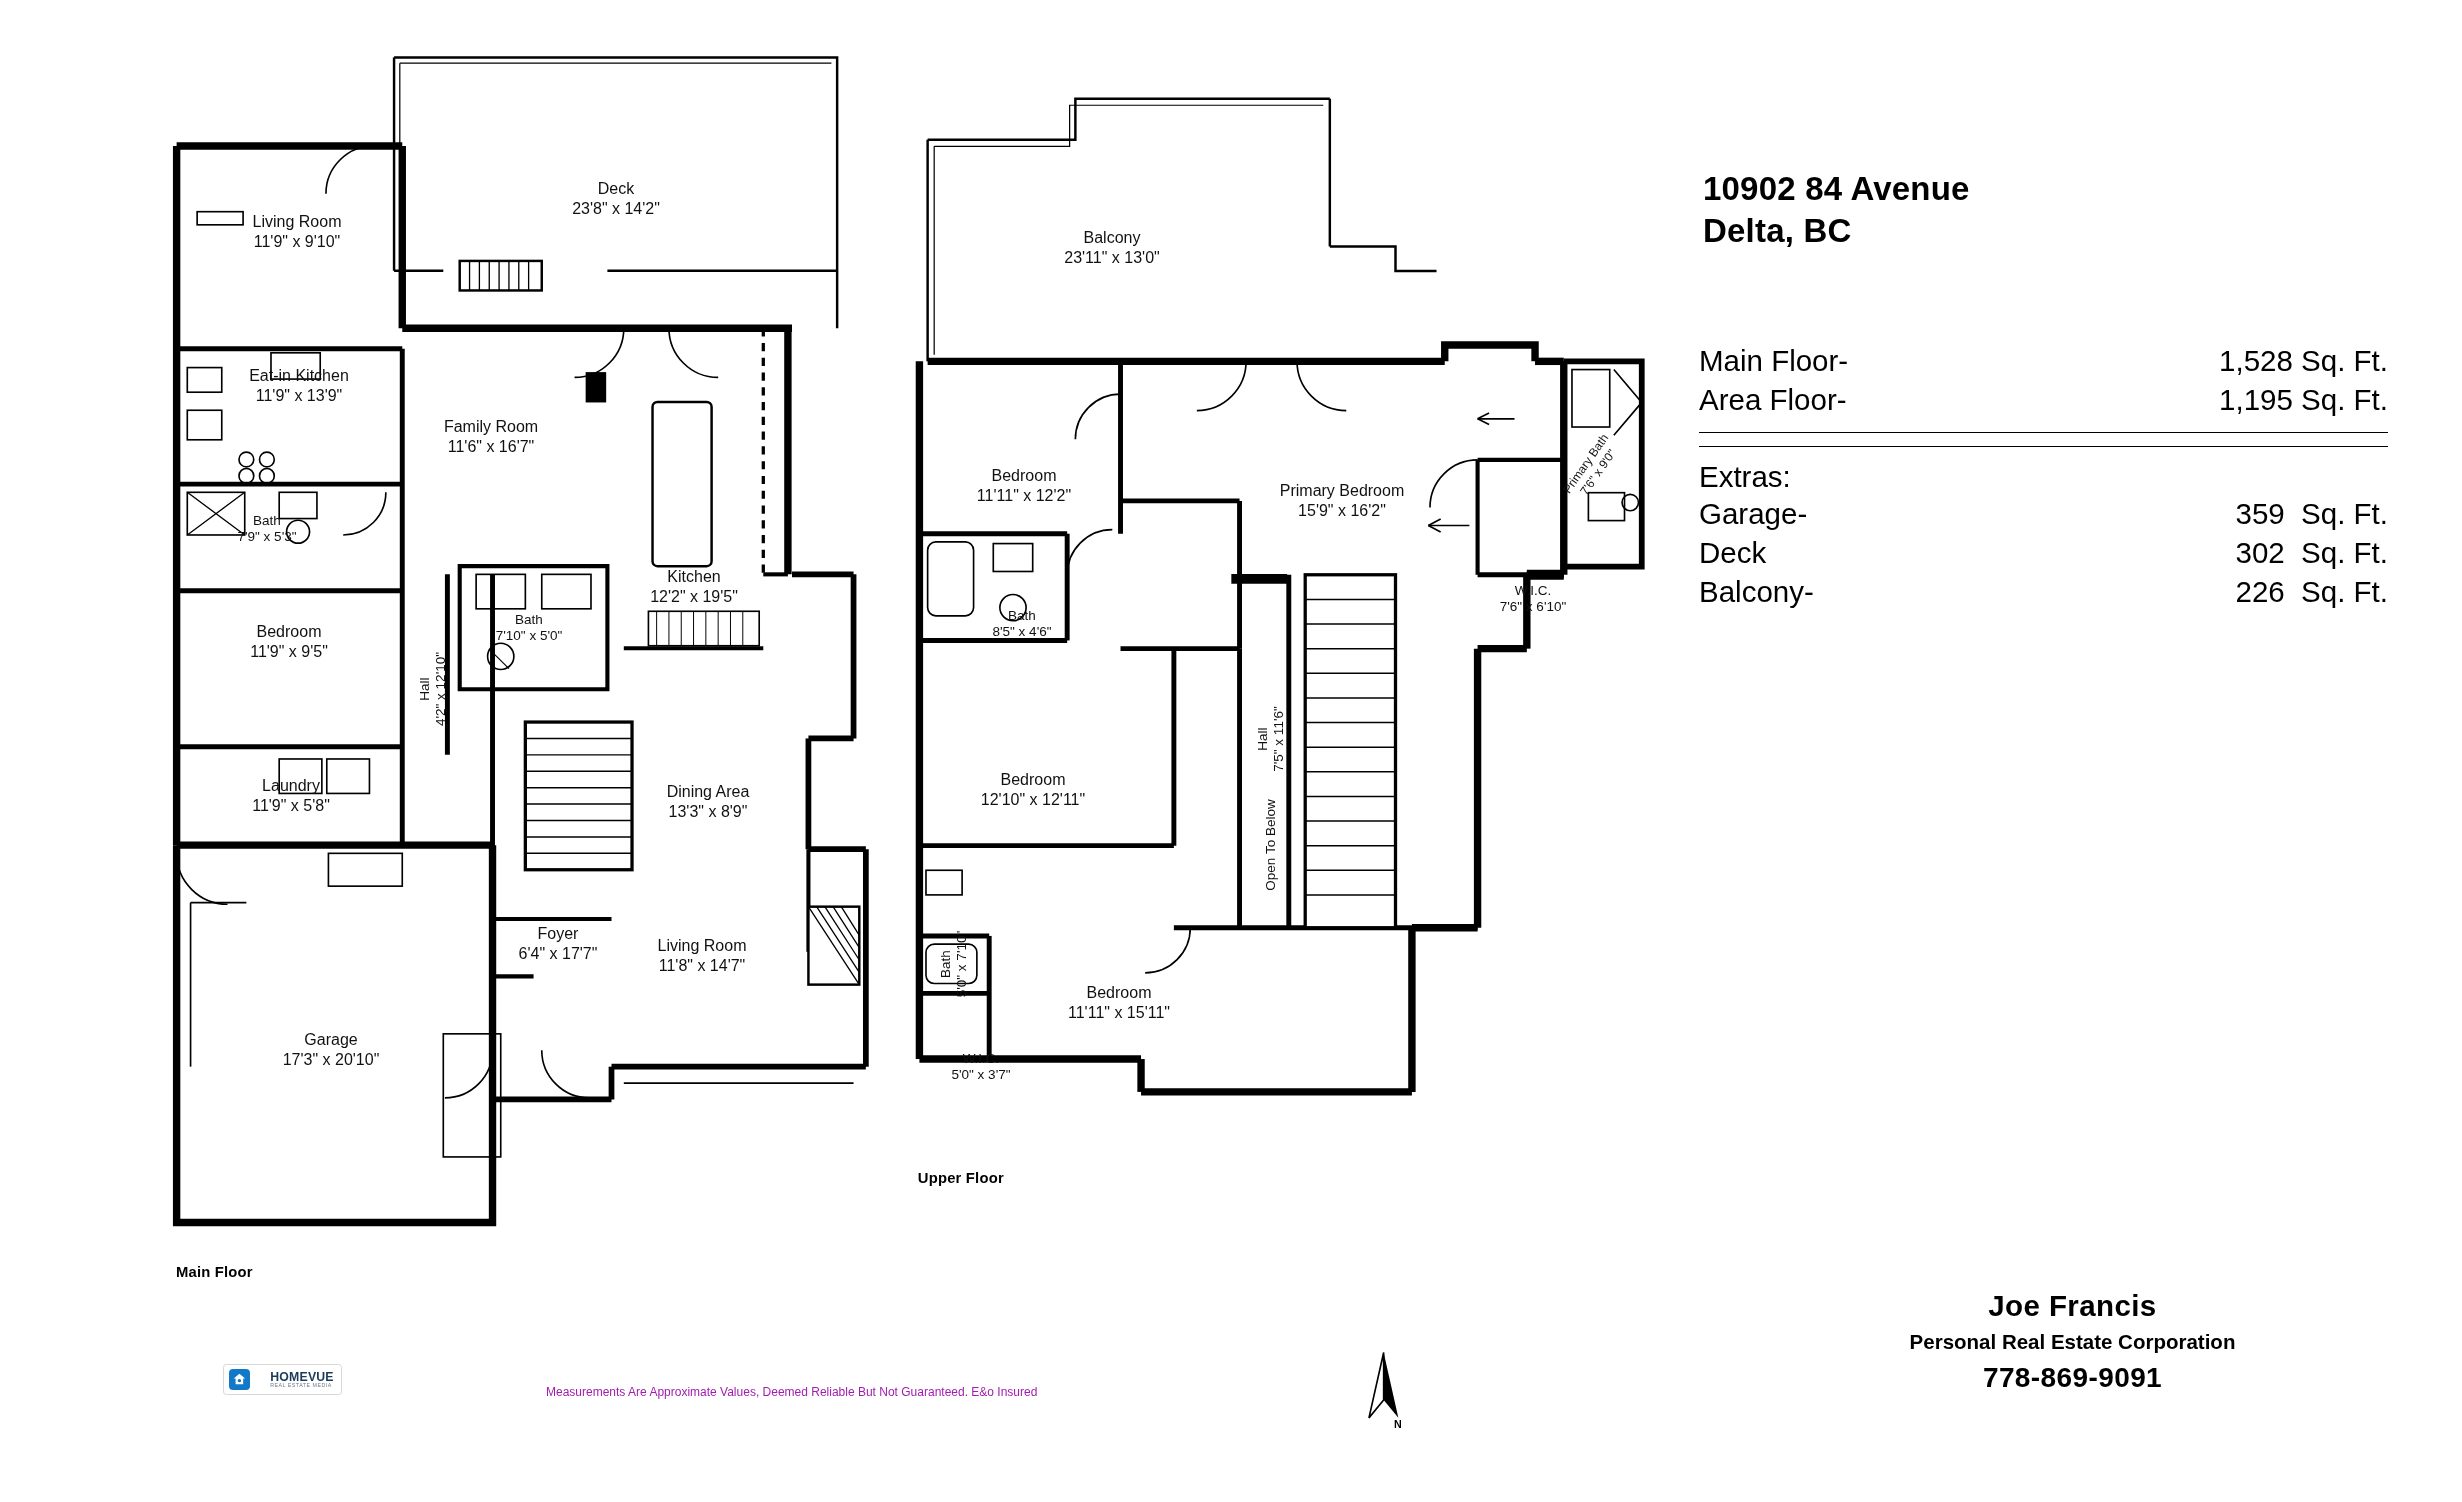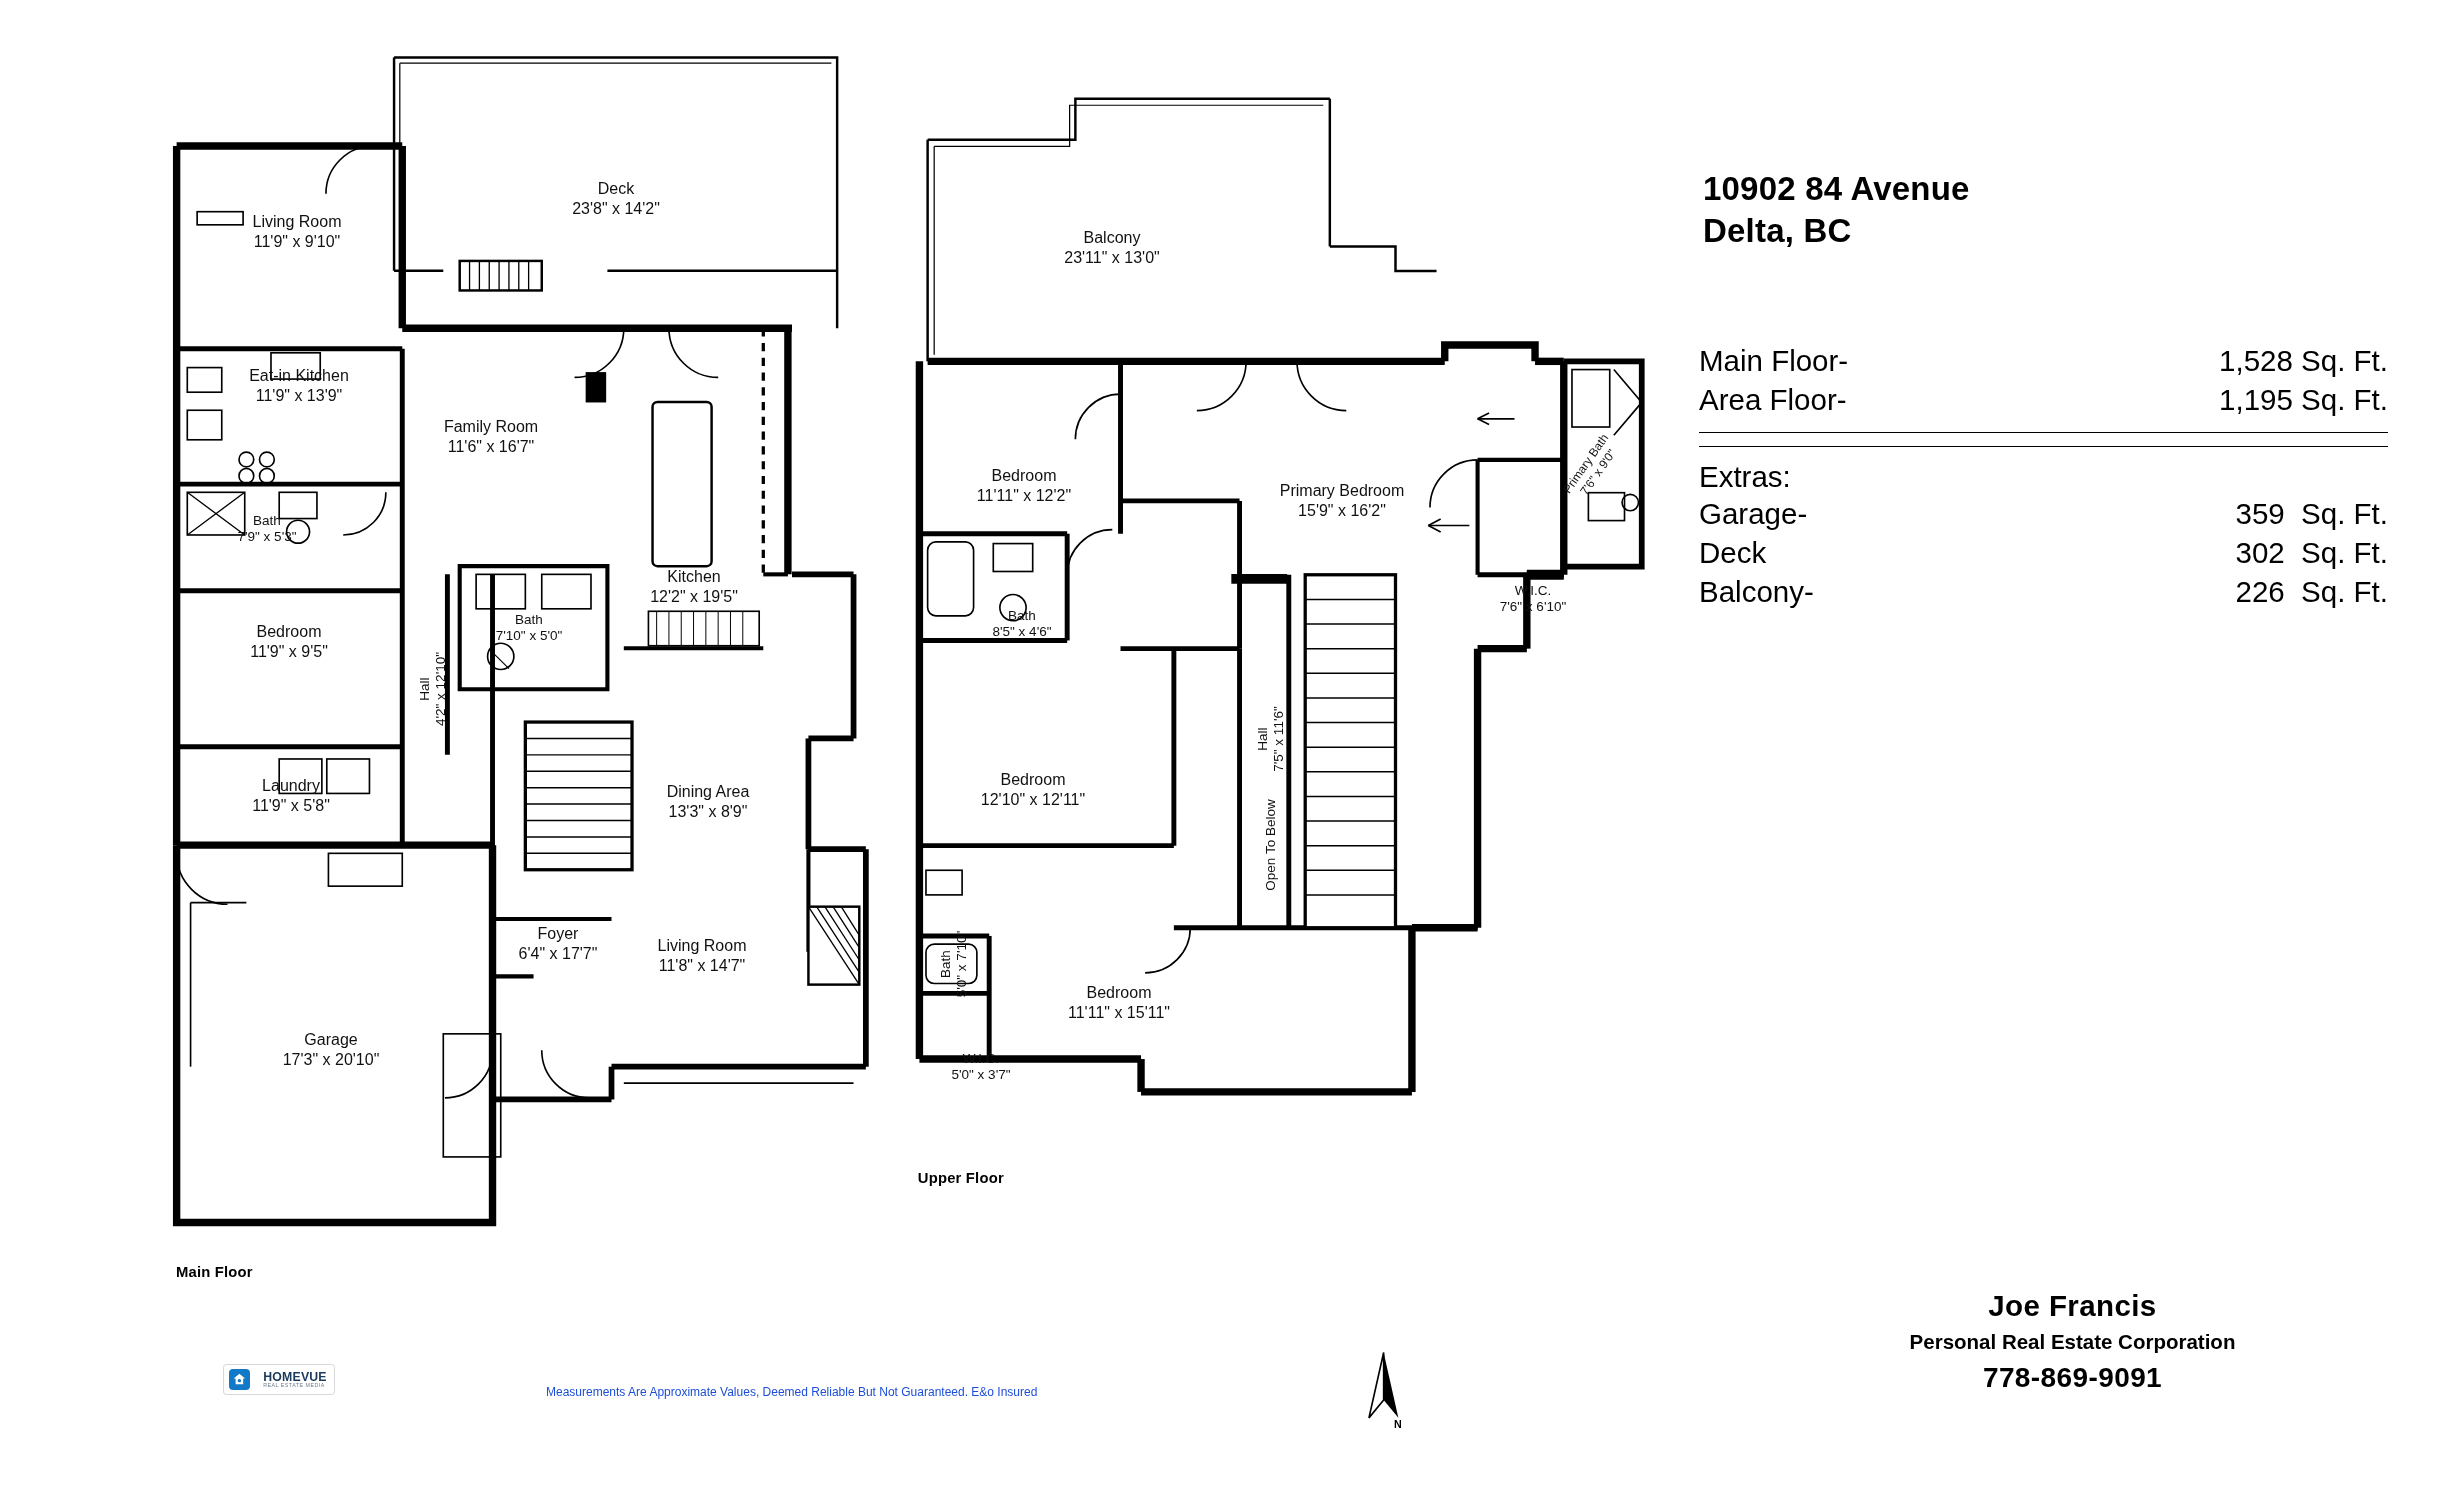--- a/index.html
+++ b/index.html
@@ -85,29 +85,29 @@
     text-align: center;
     width: 575px;
   }
   .agent .nm { font-size: 29.5px; font-weight: bold; letter-spacing: 0.4px; }
   .agent .sub { font-size: 20.5px; font-weight: bold; margin-top: 6.6px; }
   .agent .tel { font-size: 28px; font-weight: bold; margin-top: 8.2px; letter-spacing: 0.4px; }
 
   .disclaimer {
     position: absolute;
     font-size: 12px;
-    color: #1d4ed8;
+    color: #a21caf;
     white-space: nowrap;
   }
 
   .logo-box {
     position: absolute;
     display: flex;
     align-items: center;
-    gap: 13px;
+    gap: 20px;
     background: #ffffff;
     border: 0.8px solid #d8d8d8;
     border-radius: 3.3px;
     padding: 4.1px 7.4px 4.1px 4.9px;
   }
   .logo-mark {
     width: 21.3px; height: 21.3px;
     border-radius: 4.1px;
     background: #1278c8;
     display: flex; align-items: center; justify-content: center;

